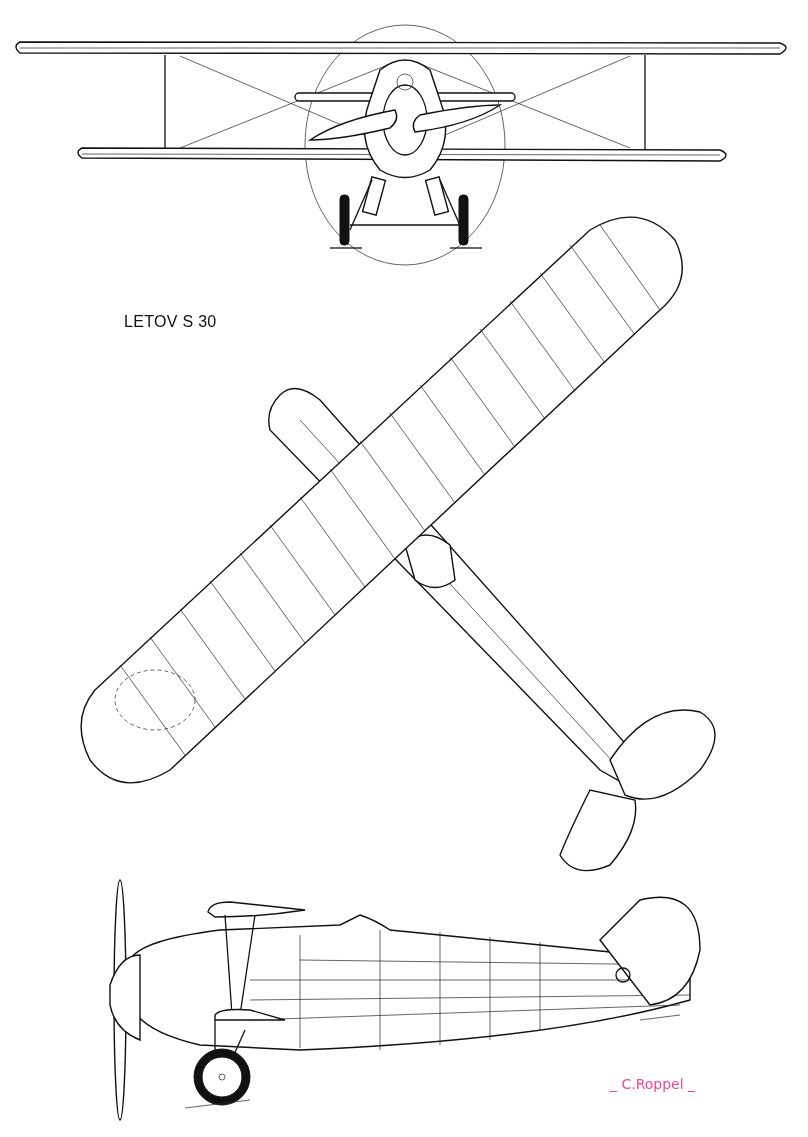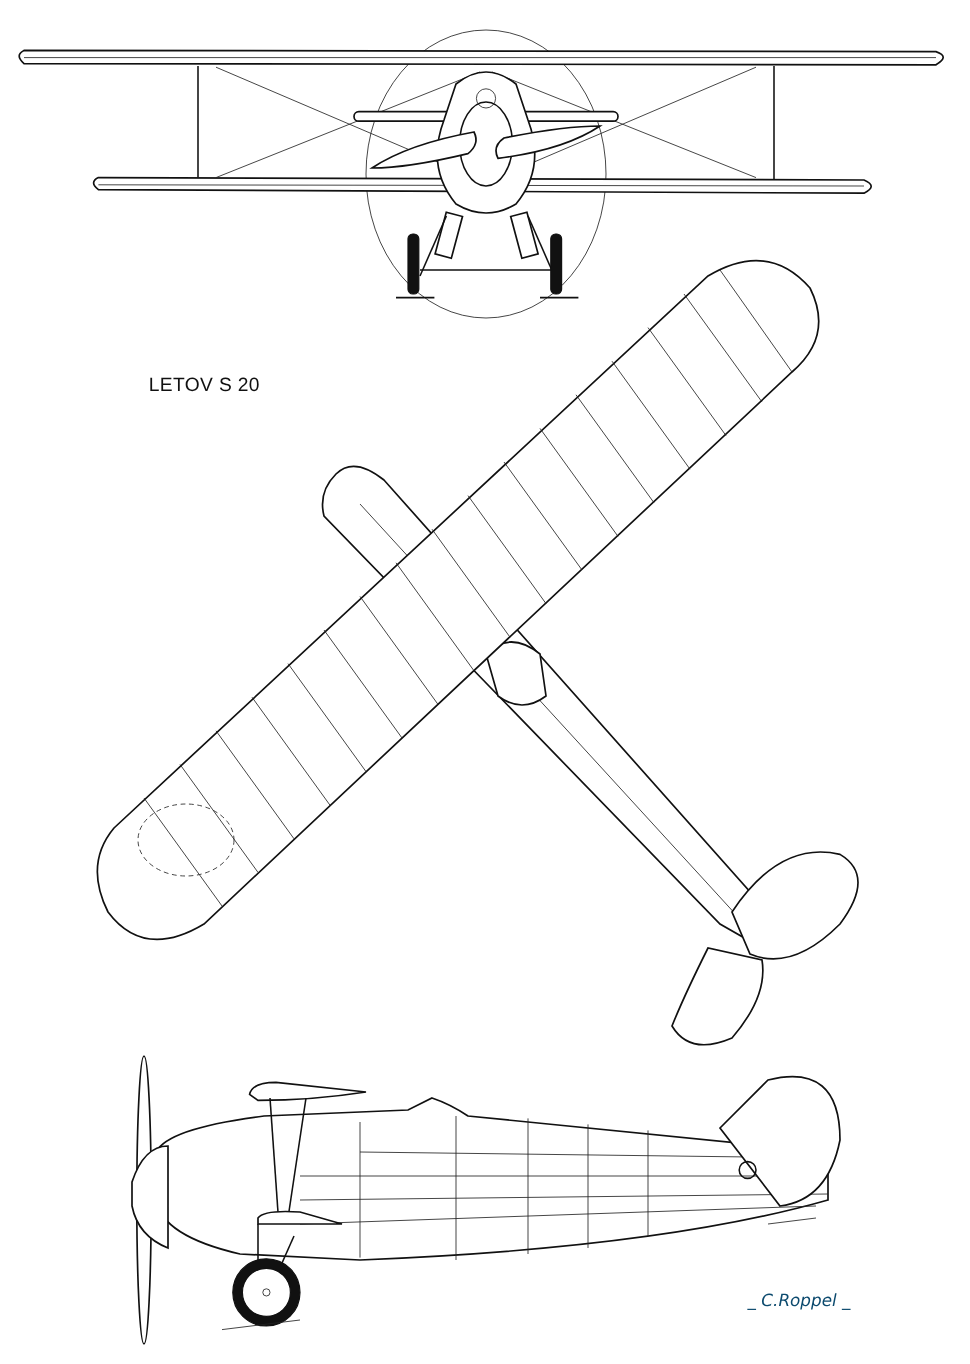--- a/index.html
+++ b/index.html
@@ -1,18 +1,18 @@
 <!DOCTYPE html>
 <html><head>
 <meta charset="utf-8">
 <style>
   html, body { margin:0; padding:0; background:#ffffff; }
   body { width:808px; height:1137px; position:relative; overflow:hidden; font-family:"Liberation Sans", sans-serif; }
   .title { position:absolute; left:124px; top:313px; font-size:16px; color:#111; letter-spacing:0.3px; }
-  .sig { position:absolute; left:610px; top:1076px; font-family:"DejaVu Sans", sans-serif; font-style:italic; font-size:14px; color:#0c4a6e;margin-left:13px; }
+  .sig { position:absolute; left:610px; top:1076px; font-family:"DejaVu Sans", sans-serif; font-size:14px; color:#ec4899; }
   svg { position:absolute; left:0; top:0; }
   .ln { stroke:#111; fill:none; stroke-width:1.3; }
   .thin { stroke:#222; fill:none; stroke-width:0.7; }
   .wf { stroke:#111; fill:#fff; stroke-width:1.4; }
   .blk { fill:#111; stroke:#111; }
 </style>
 </head>
 <body>
 
 <svg width="808" height="1137" viewBox="0 0 808 1137">
@@ -118,14 +118,14 @@
     <line class="ln" x1="215" y1="1020" x2="215" y2="1070"></line>
     <line class="ln" x1="245" y1="1030" x2="225" y2="1075"></line>
     <circle class="blk" cx="222" cy="1077" r="28"></circle>
     <circle fill="#fff" stroke="#111" cx="222" cy="1077" r="20"></circle>
     <circle class="thin" cx="222" cy="1077" r="3"></circle>
     <line class="thin" x1="185" y1="1108" x2="250" y2="1100"></line>
     <line class="thin" x1="640" y1="1020" x2="680" y2="1015"></line>
   </g>
 </svg>
 
-<div class="title">LETOV S 20</div>
+<div class="title">LETOV S 30</div>
 <div class="sig">_ C.Roppel _</div>
 
 </body></html>

